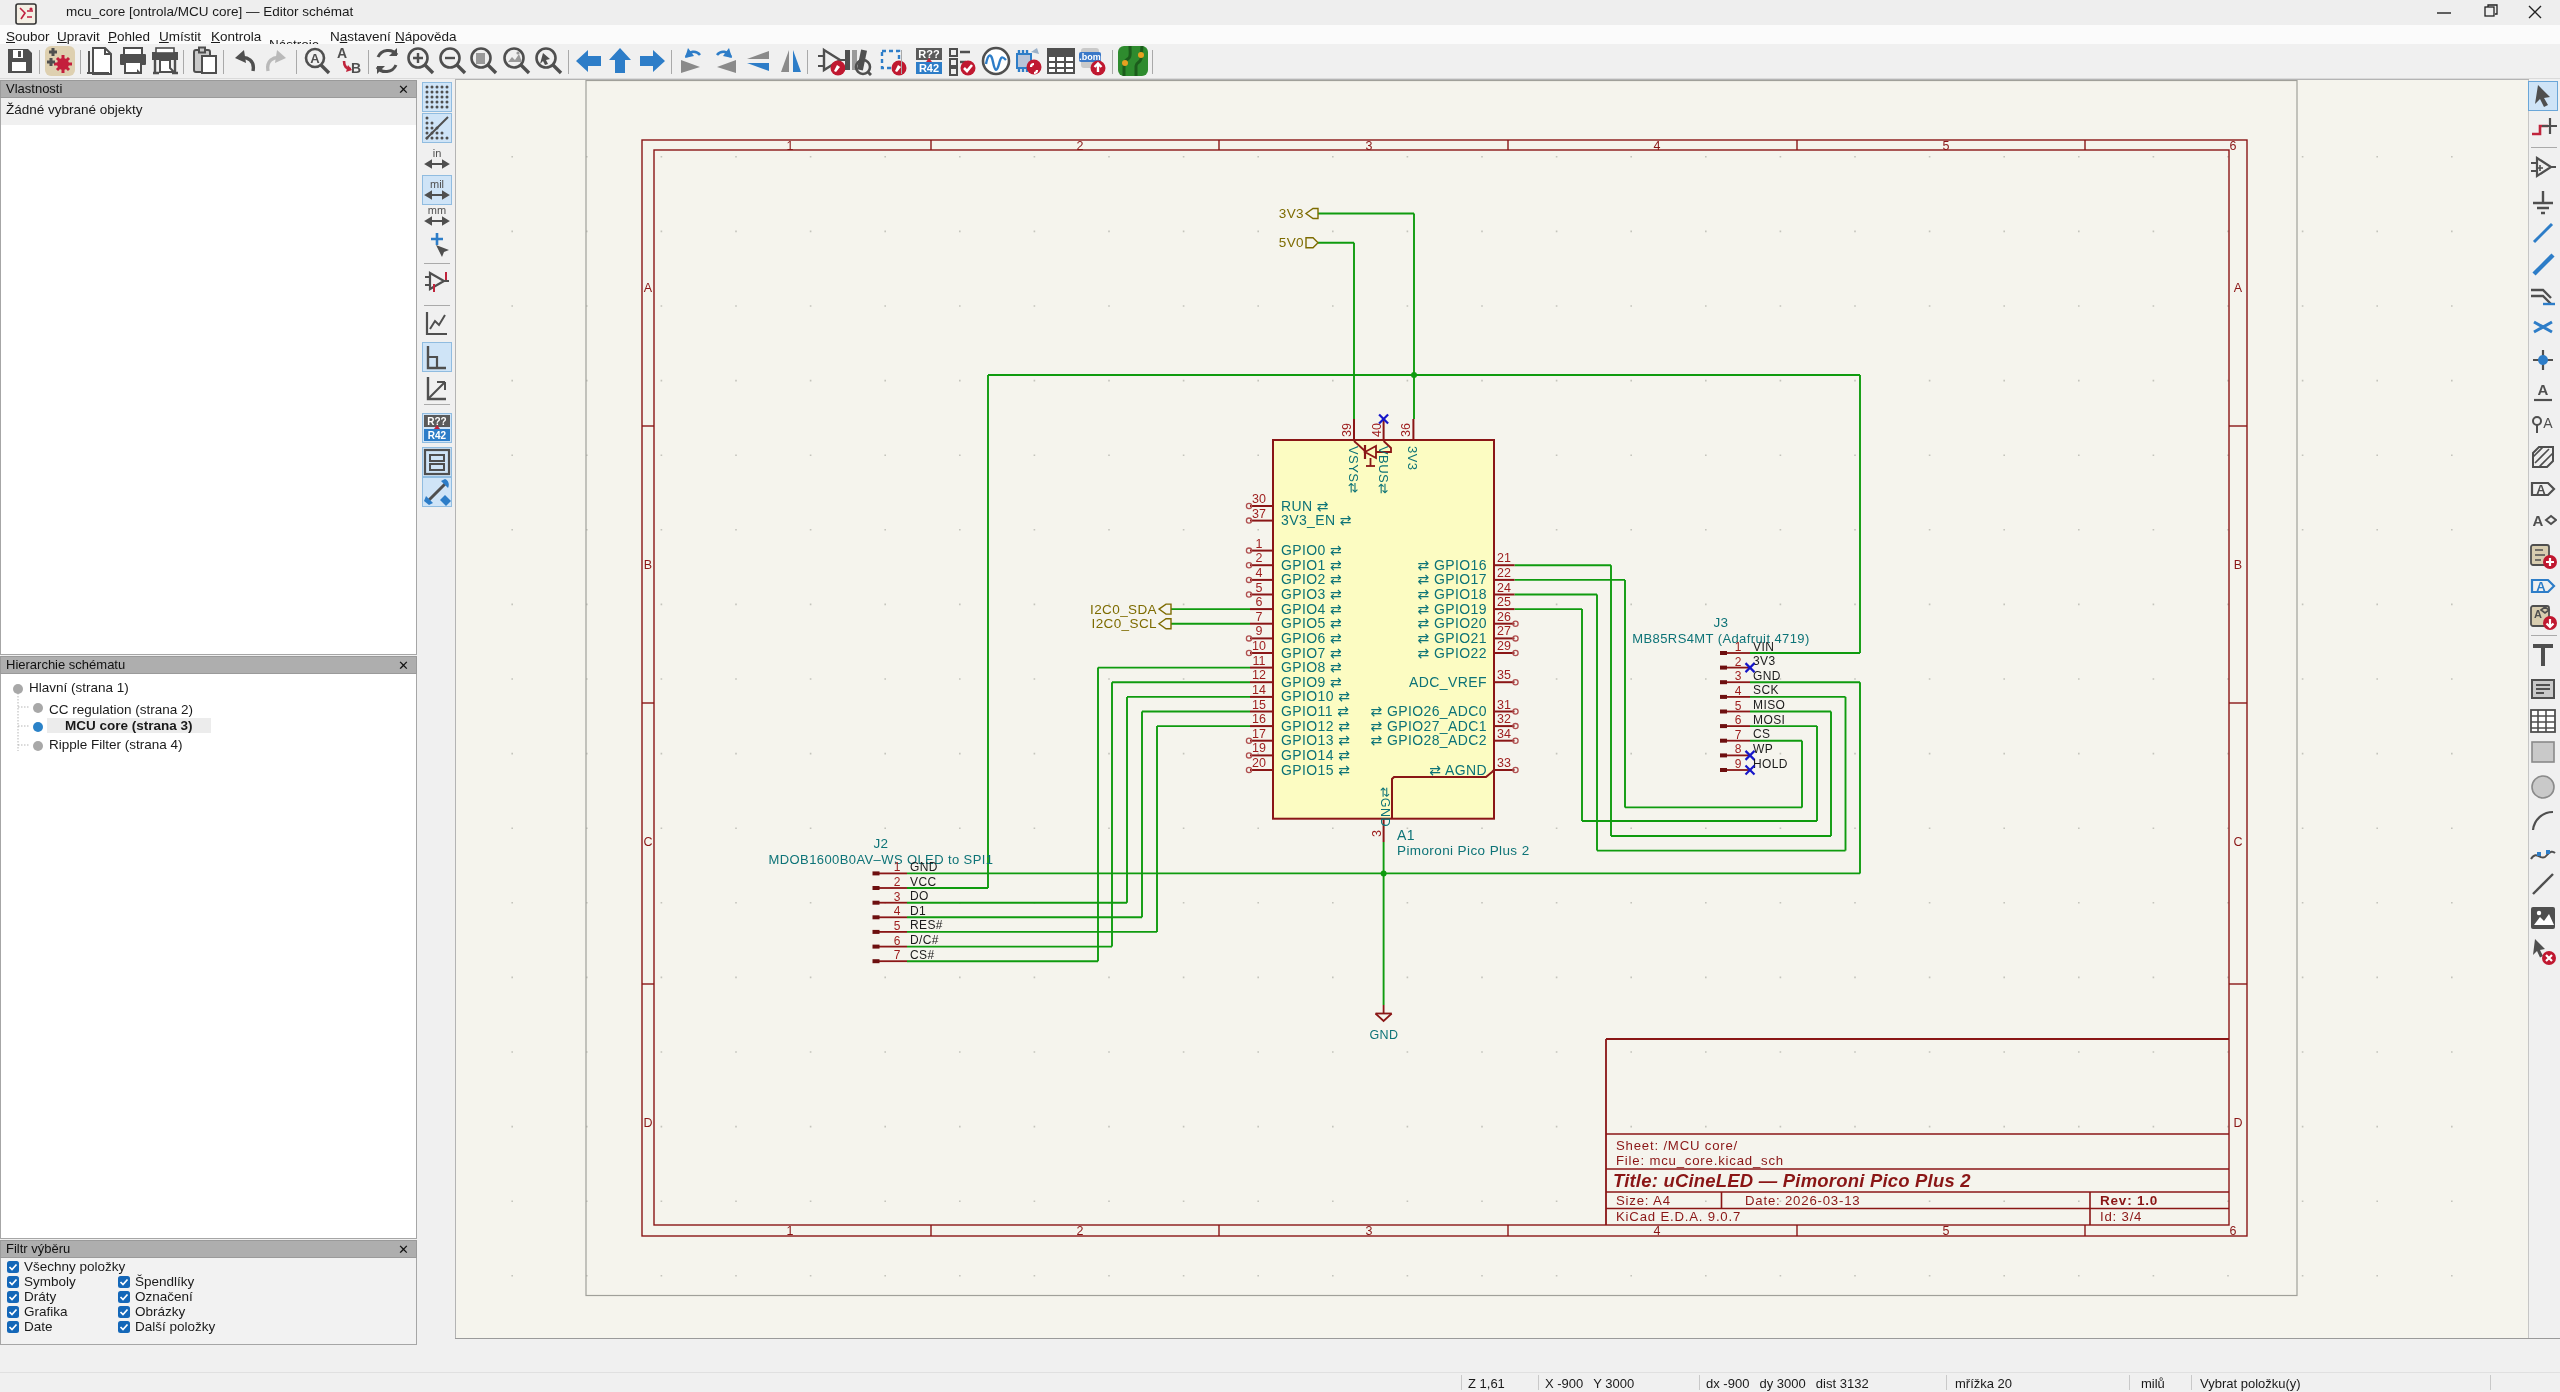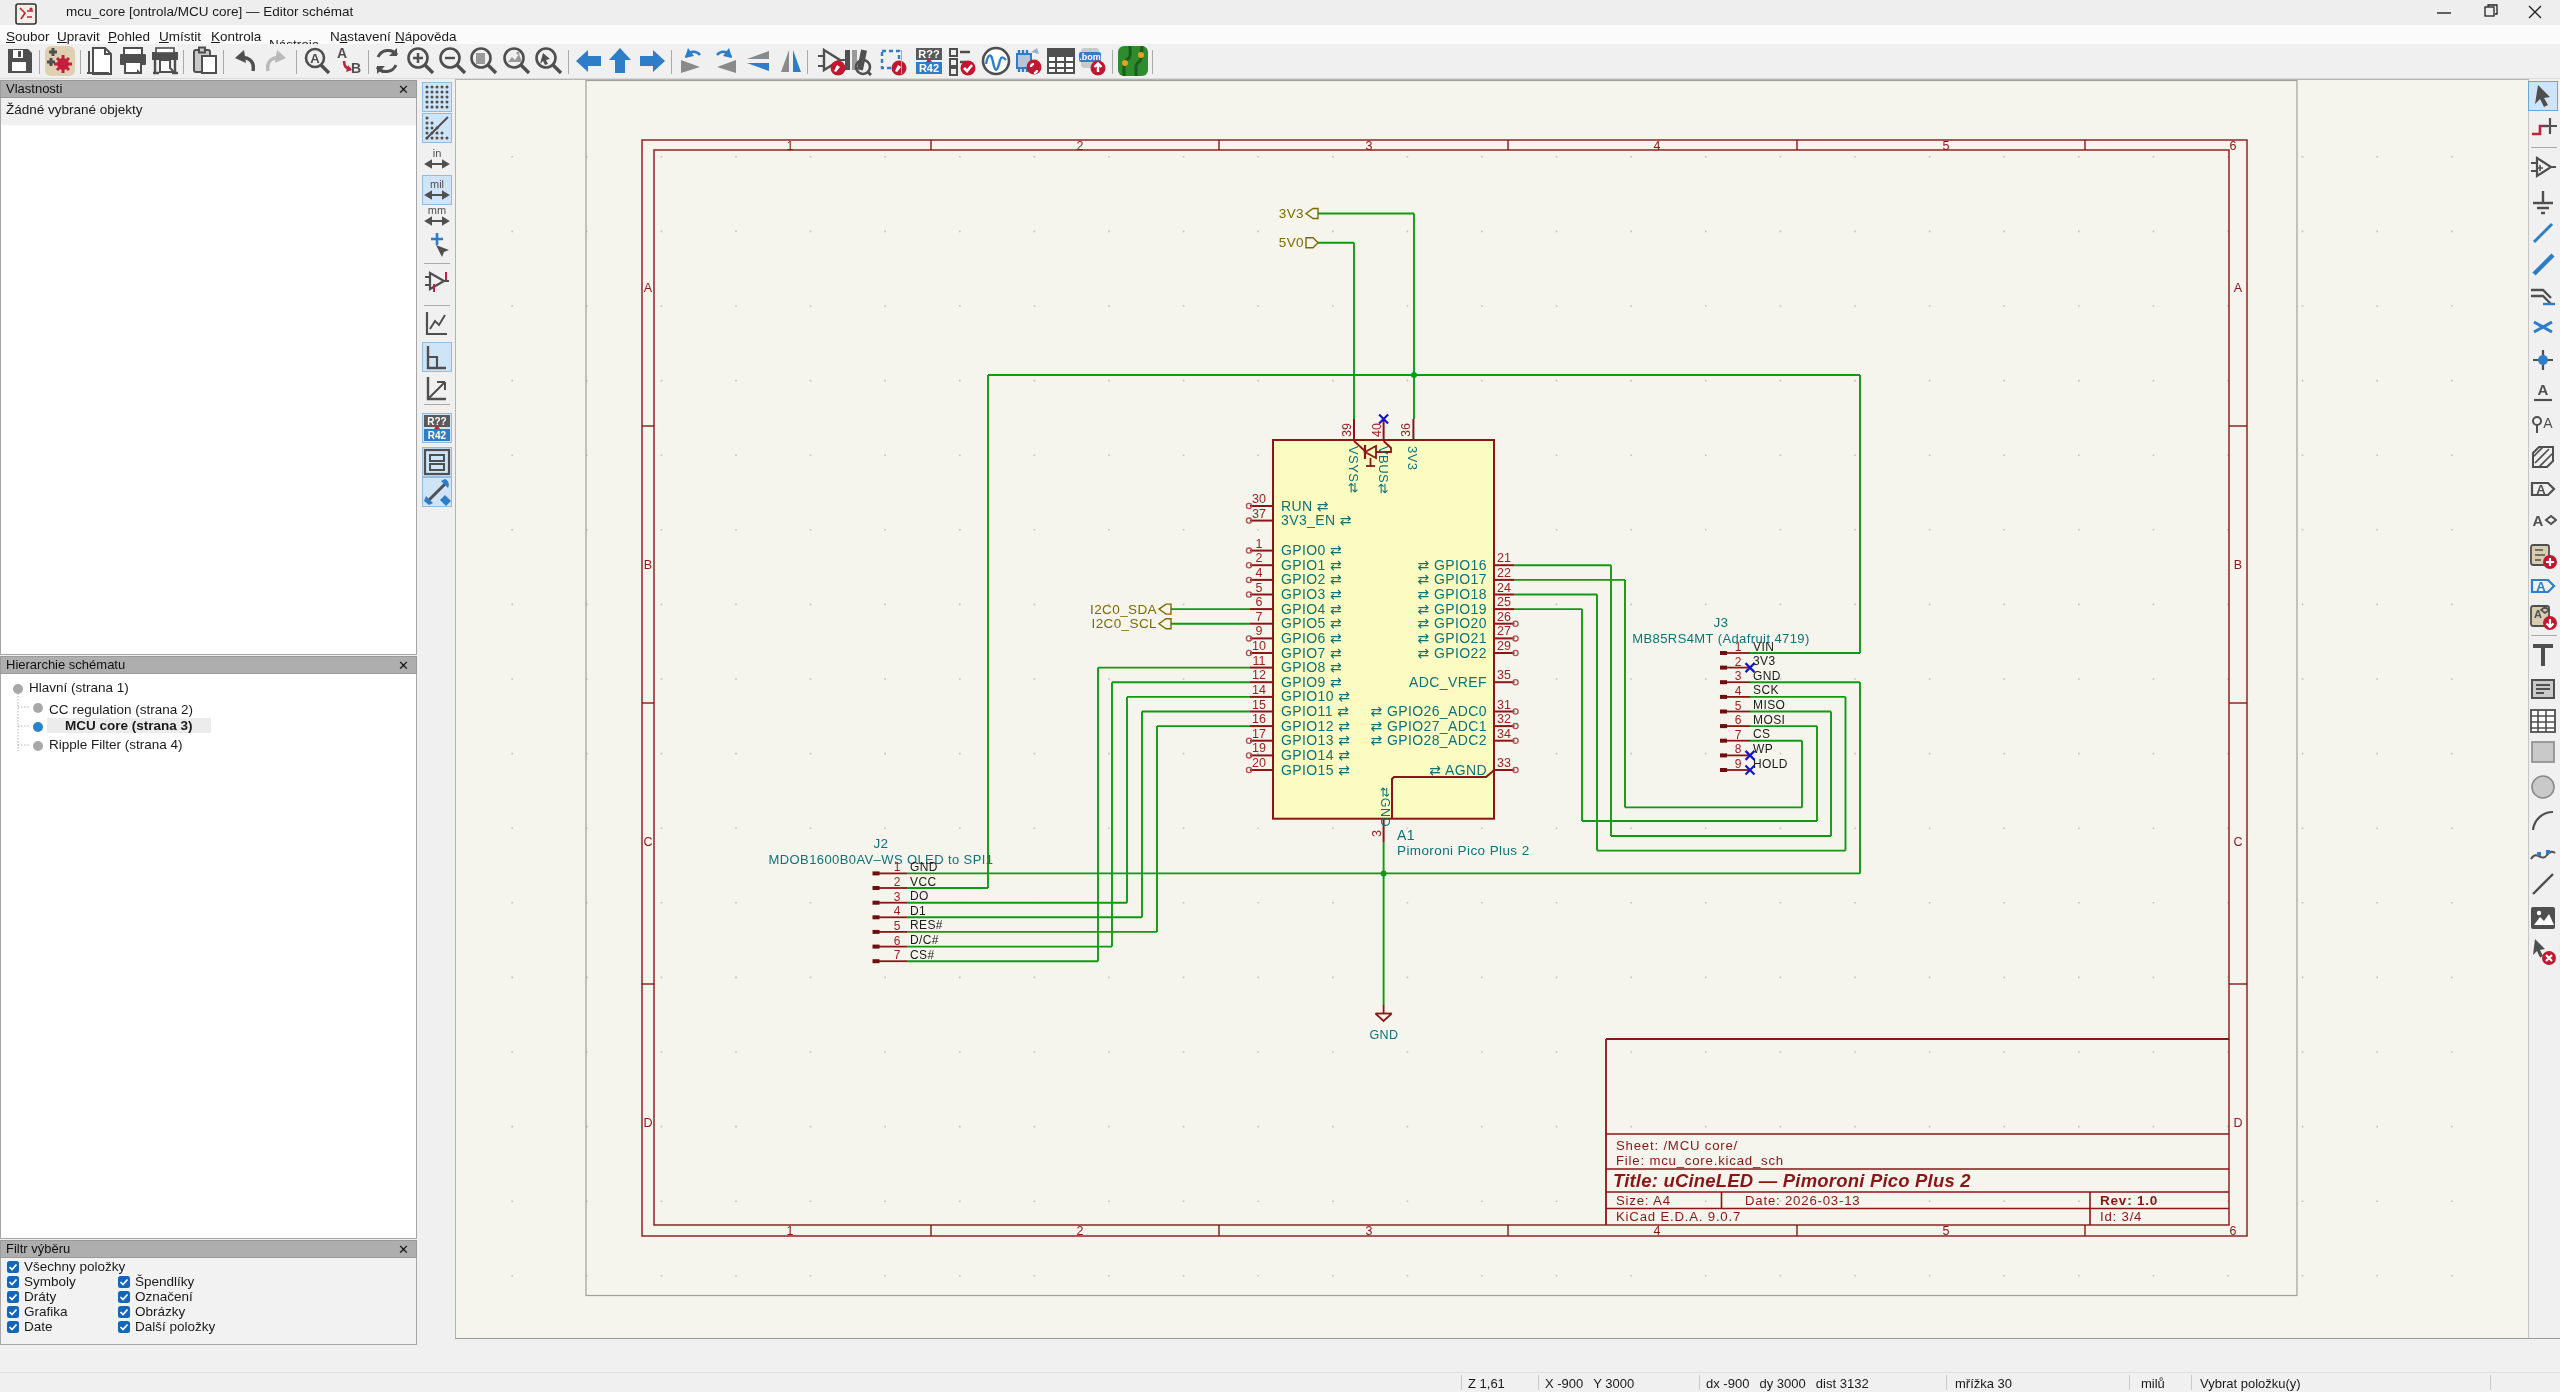--- a/index.html
+++ b/index.html
@@ -882,21 +882,21 @@
     <path d="M17 18l6 6M23 18l-6 6" stroke="#fff" stroke-width="2.2"></path>
   </svg>
 <div style="position:absolute;left:2531px;top:147px;width:26px;height:1px;background:#aaa"></div>
 <div style="position:absolute;left:2531px;top:635px;width:26px;height:1px;background:#aaa"></div>
 
 <div class="abs" style="left:455px;top:1338px;width:2105px;height:34px;background:#f0f0f0;border-top:1px solid #9a9a9a"></div>
 <div class="abs" style="left:0;top:1372px;width:2560px;height:20px;background:#f0f0f0;border-top:1px solid #e0e0e0;font-size:13px">
     <span style="position:absolute;left:1468px;top:3px">Z 1,61</span>
     <span style="position:absolute;left:1545px;top:3px">X -900  Y 3000</span>
     <span style="position:absolute;left:1706px;top:3px">dx -900  dy 3000  dist 3132</span>
-    <span style="position:absolute;left:1955px;top:3px">mřížka 30</span>
+    <span style="position:absolute;left:1955px;top:3px">mřížka 20</span>
     <span style="position:absolute;left:2141px;top:3px">milů</span>
     <span style="position:absolute;left:2200px;top:3px">Vybrat položku(y)</span>
     <span style="position:absolute;left:1461px;top:2px;width:1px;height:15px;background:#c9c9c9"></span>
     <span style="position:absolute;left:1538px;top:2px;width:1px;height:15px;background:#c9c9c9"></span>
     <span style="position:absolute;left:1699px;top:2px;width:1px;height:15px;background:#c9c9c9"></span>
     <span style="position:absolute;left:1946px;top:2px;width:1px;height:15px;background:#c9c9c9"></span>
     <span style="position:absolute;left:2129px;top:2px;width:1px;height:15px;background:#c9c9c9"></span>
     <span style="position:absolute;left:2191px;top:2px;width:1px;height:15px;background:#c9c9c9"></span>
     <span style="position:absolute;left:2490px;top:2px;width:1px;height:15px;background:#c9c9c9"></span>
   </div>

